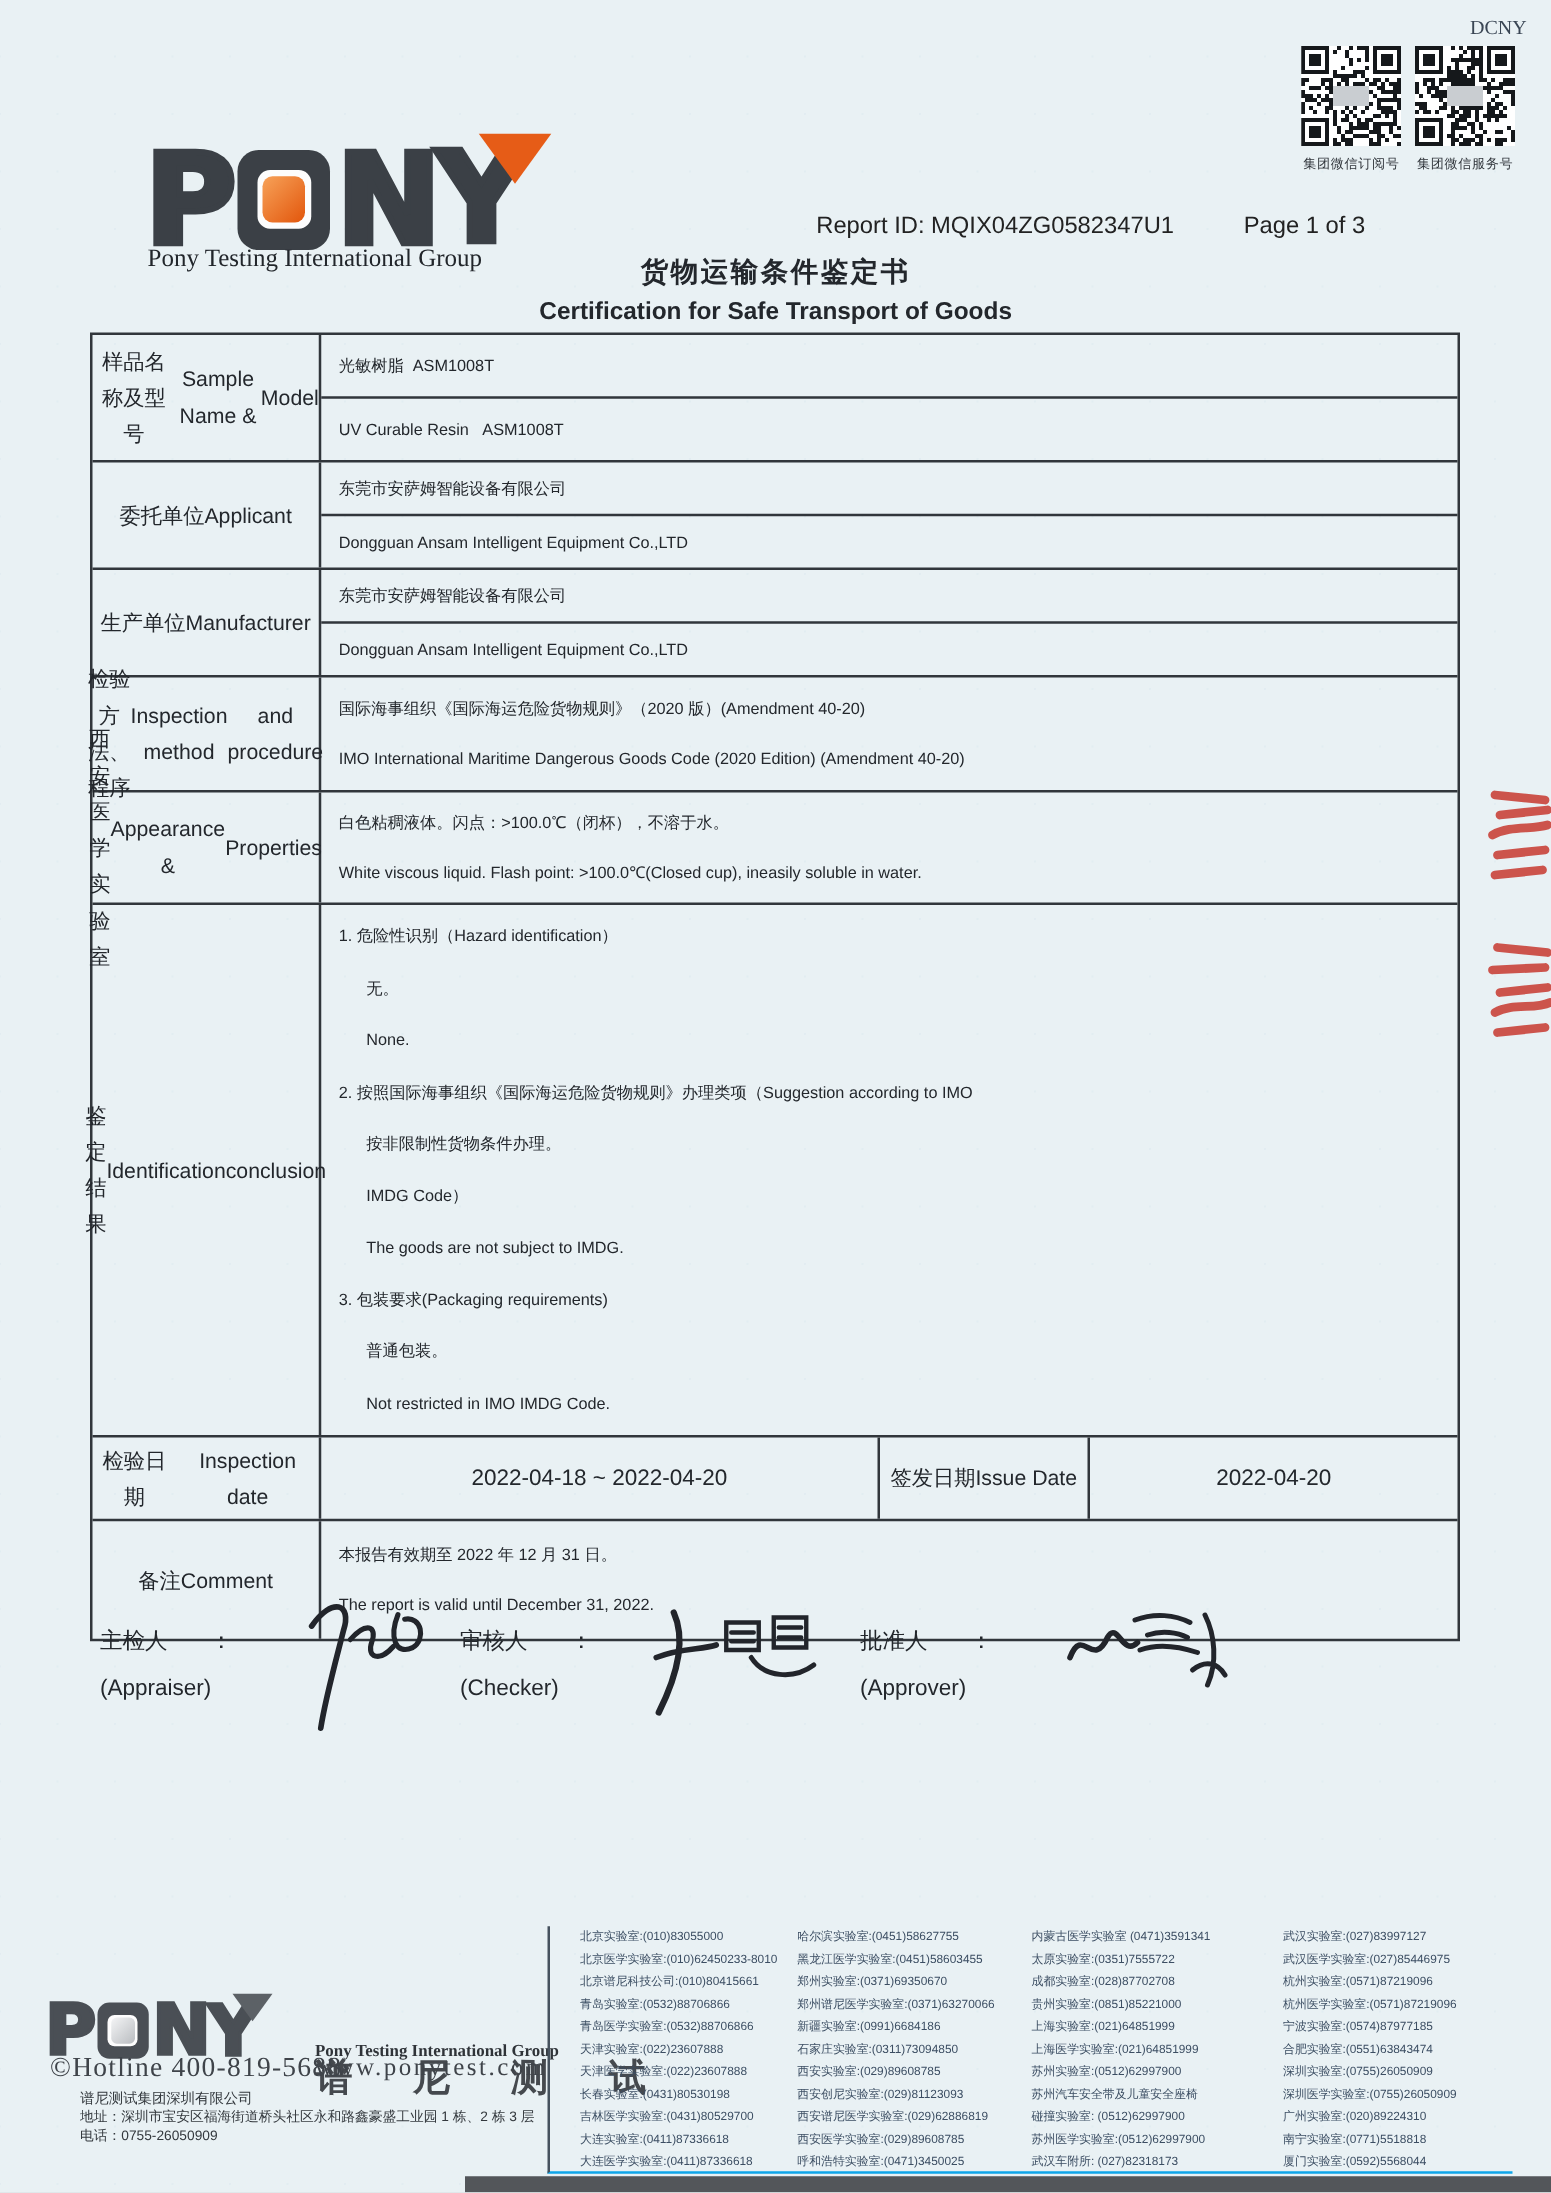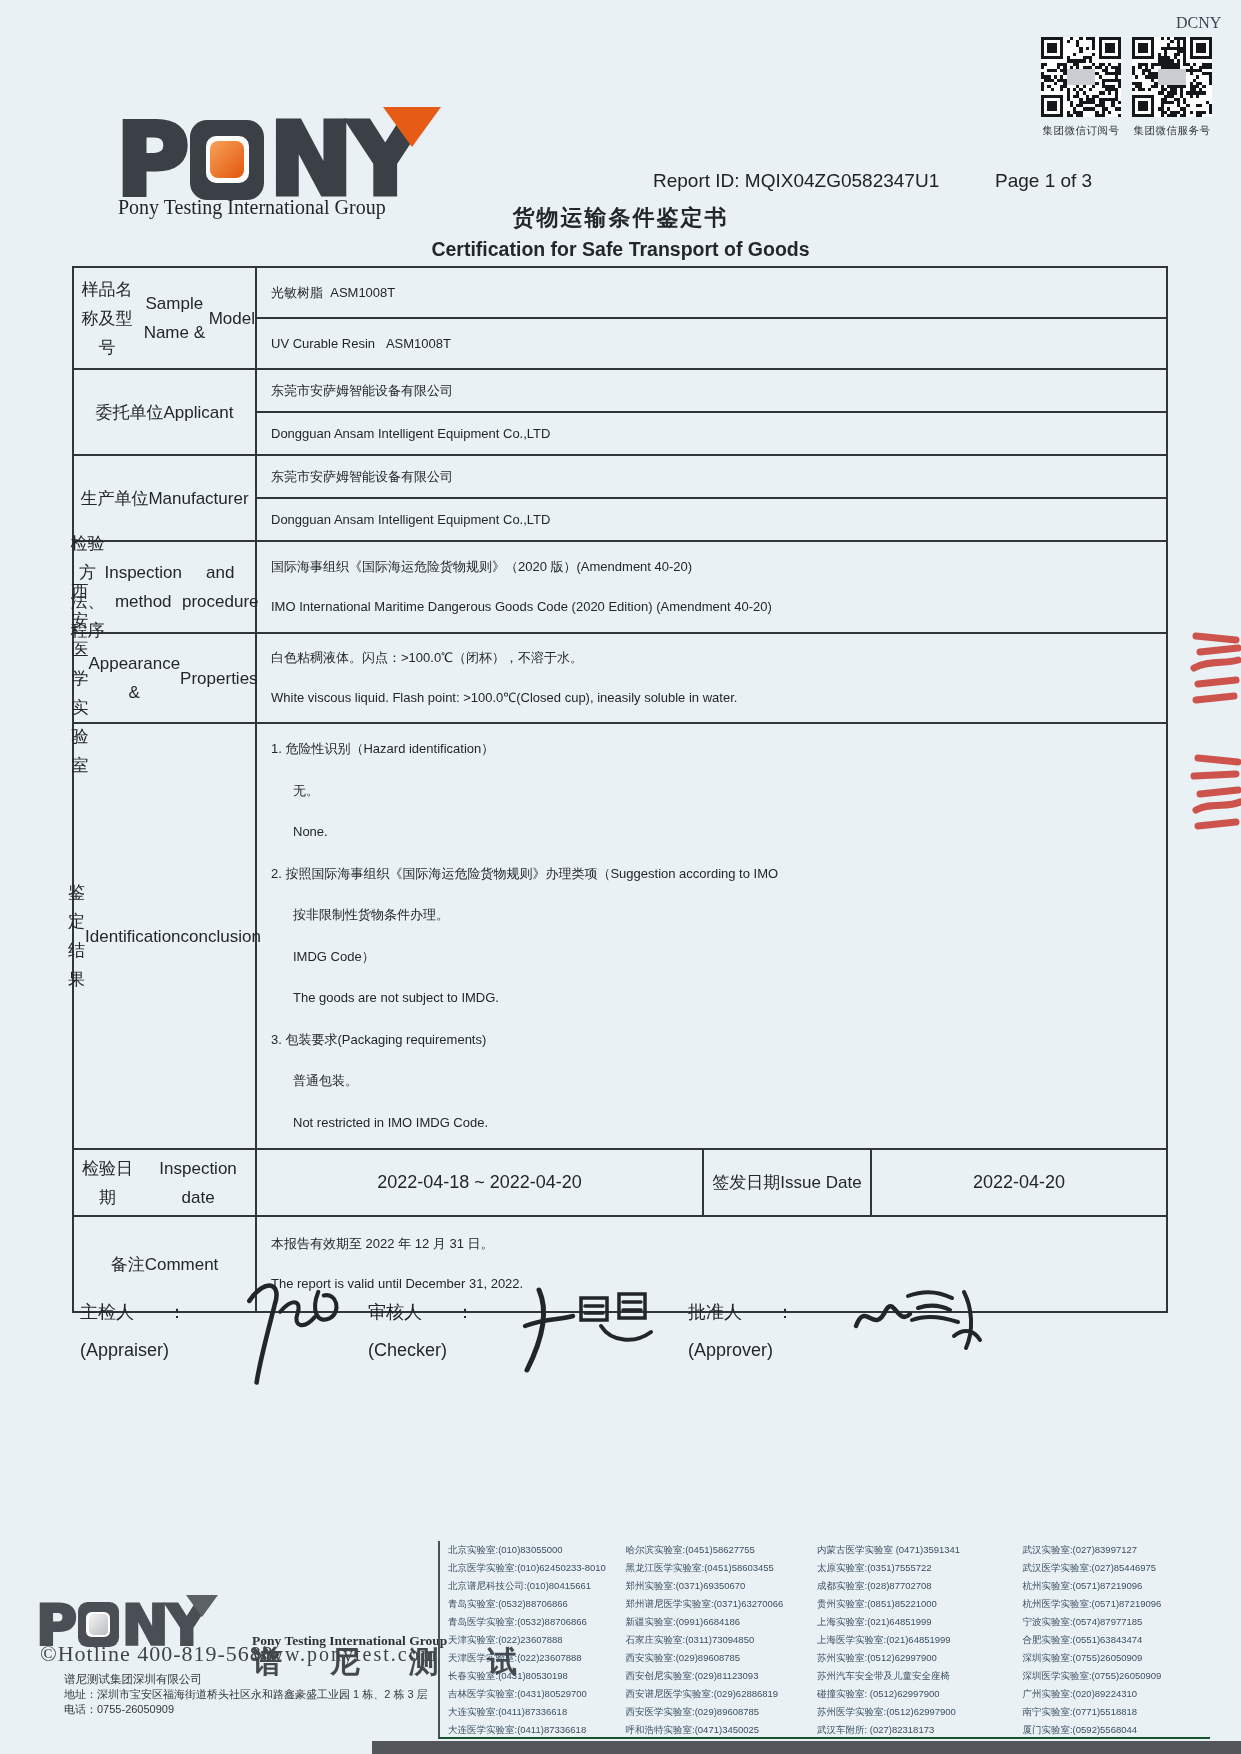--- a/index.html
+++ b/index.html
@@ -78,21 +78,21 @@
   .seal1{top:628px;left:1188px;} .seal2{top:752px;left:1188px;}
 
   
   .f-logo{top:1592px;left:36px;}
   .f-brand{top:1594px;left:252px;font-size:30px;font-weight:bold;letter-spacing:20px;color:#45494e;white-space:nowrap;margin-top:48px;}
   .f-brand-en{top:1633px;left:252px;font-family:"Liberation Serif",serif;font-weight:bold;font-size:13.5px;color:#2f3338;}
   .f-hotline{top:1641px;left:40px;font-family:"Liberation Serif",serif;font-size:22px;color:#3f444a;letter-spacing:1px;}
   .f-web{top:1643px;left:252px;font-family:"Liberation Serif",serif;font-size:20px;color:#3f444a;letter-spacing:2px;}
   .f-company{top:1672px;left:64px;font-size:11px;line-height:15px;color:#33383d;}
   .f-company .c1{font-size:11.5px;}
-  .labs{top:1541px;left:438px;width:772px;height:198px;display:flex;border-left:2px solid #46525e;border-bottom:2px solid #14532d;box-sizing:border-box;padding-left:8px;}
+  .labs{top:1541px;left:438px;width:772px;height:198px;display:flex;border-left:2px solid #46525e;border-bottom:2px solid #0ea5e9;box-sizing:border-box;padding-left:24px;}
   .labcol{font-size:9.5px;line-height:18px;color:#3c4e63;white-space:nowrap;}
   .lc1{width:178px;} .lc2{width:192px;} .lc3{width:206px;} .lc4{width:188px;}
   .botbar{bottom:0;left:372px;width:869px;height:13px;background:#53565a;}
 </style>
 </head>
 <body>
 
 <div class="page">
 
   <div class="abs dcny">DCNY</div>

